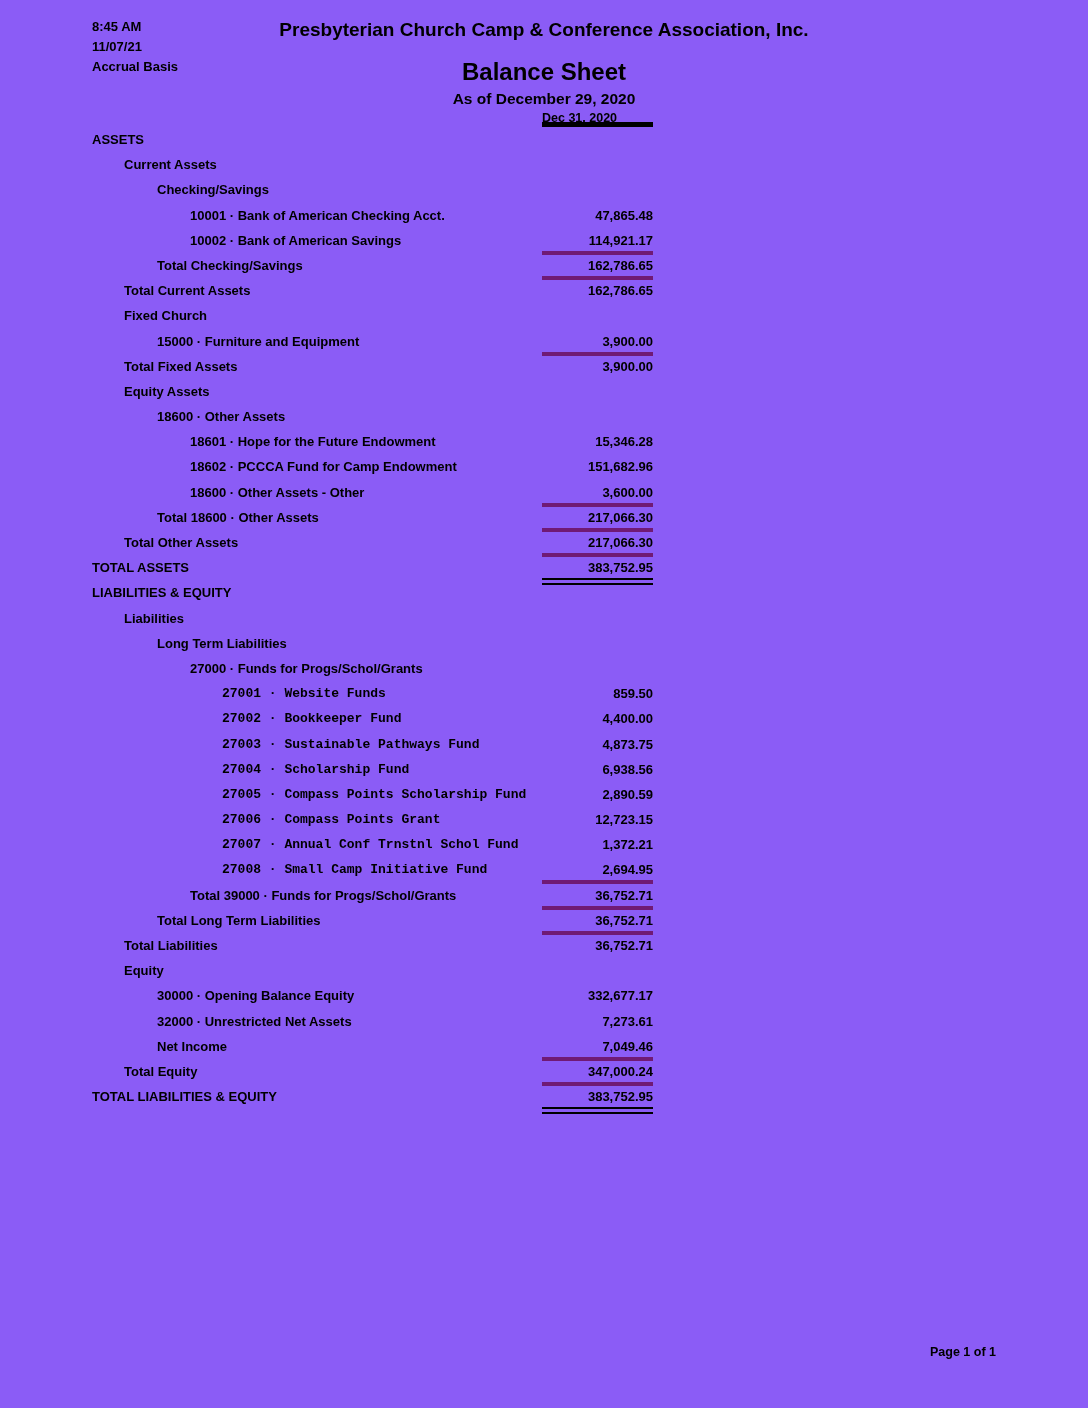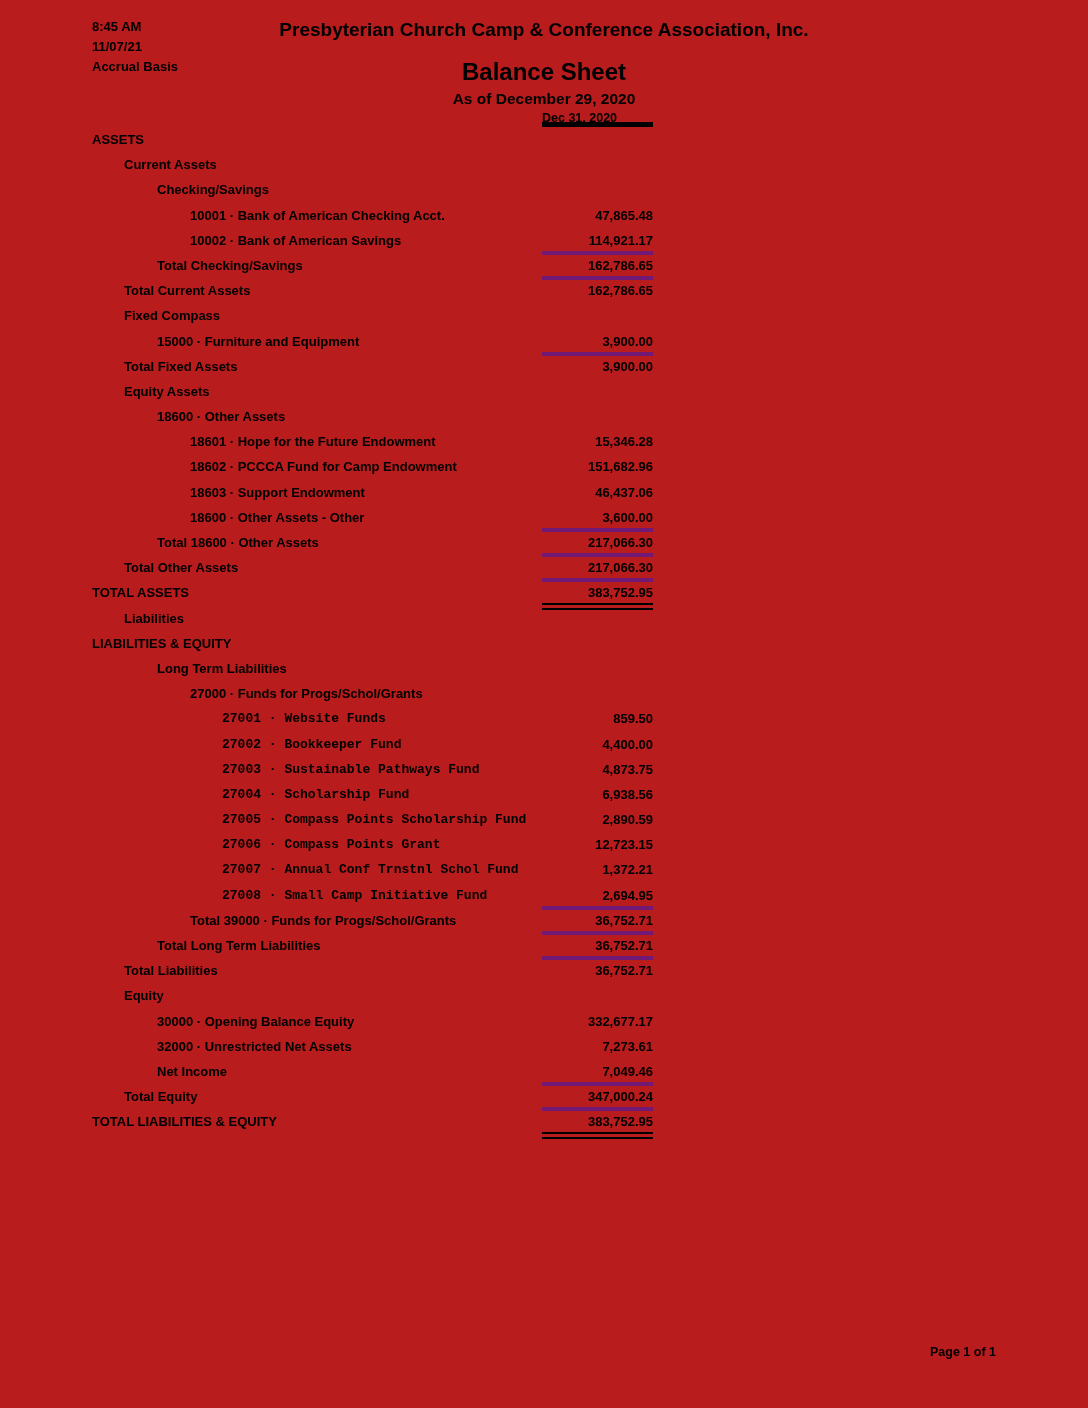--- a/index.html
+++ b/index.html
@@ -1,20 +1,20 @@
 <!DOCTYPE html>
 <html><head>
 <meta charset="utf-8">
 <style>
   html, body { margin: 0; padding: 0; background: #ffffff; }
   .page {
     position: relative;
     width: 1088px;
     height: 1408px;
-    background: #b91c1c;
+    background: #8b5cf6;
     font-family: "Liberation Sans", sans-serif;
     font-weight: bold;
     color: #000000;
     overflow: hidden;
   }
   
   .hdr-left {
     position: absolute;
     left: 92px;
     top: 17px;
@@ -135,21 +135,21 @@
       </div>
       <div class="row lvl2 u-single">
         <span class="lbl">Total Checking/Savings</span>
         <span class="val">162,786.65</span>
       </div>
       <div class="row lvl1 u-none">
         <span class="lbl">Total Current Assets</span>
         <span class="val">162,786.65</span>
       </div>
       <div class="row lvl1 u-none">
-        <span class="lbl">Fixed Compass</span>
+        <span class="lbl">Fixed Church</span>
         <span class="val"></span>
       </div>
       <div class="row lvl2 u-single">
         <span class="lbl">15000 · Furniture and Equipment</span>
         <span class="val">3,900.00</span>
       </div>
       <div class="row lvl1 u-none">
         <span class="lbl">Total Fixed Assets</span>
         <span class="val">3,900.00</span>
       </div>
@@ -161,47 +161,43 @@
         <span class="lbl">18600 · Other Assets</span>
         <span class="val"></span>
       </div>
       <div class="row lvl3 u-none">
         <span class="lbl">18601 · Hope for the Future Endowment</span>
         <span class="val">15,346.28</span>
       </div>
       <div class="row lvl3 u-none">
         <span class="lbl">18602 · PCCCA Fund for Camp Endowment</span>
         <span class="val">151,682.96</span>
-      </div>
-      <div class="row lvl3 u-none">
-        <span class="lbl">18603 · Support Endowment</span>
-        <span class="val">46,437.06</span>
       </div>
       <div class="row lvl3 u-single">
         <span class="lbl">18600 · Other Assets - Other</span>
         <span class="val">3,600.00</span>
       </div>
       <div class="row lvl2 u-single">
         <span class="lbl">Total 18600 · Other Assets</span>
         <span class="val">217,066.30</span>
       </div>
       <div class="row lvl1 u-single">
         <span class="lbl">Total Other Assets</span>
         <span class="val">217,066.30</span>
       </div>
       <div class="row lvl0 u-double">
         <span class="lbl">TOTAL ASSETS</span>
         <span class="val">383,752.95</span>
       </div>
-      <div class="row lvl1 u-none">
-        <span class="lbl">Liabilities</span>
-        <span class="val"></span>
-      </div>
       <div class="row lvl0 u-none">
         <span class="lbl">LIABILITIES &amp; EQUITY</span>
+        <span class="val"></span>
+      </div>
+      <div class="row lvl1 u-none">
+        <span class="lbl">Liabilities</span>
         <span class="val"></span>
       </div>
       <div class="row lvl2 u-none">
         <span class="lbl">Long Term Liabilities</span>
         <span class="val"></span>
       </div>
       <div class="row lvl3 u-none">
         <span class="lbl">27000 · Funds for Progs/Schol/Grants</span>
         <span class="val"></span>
       </div>

